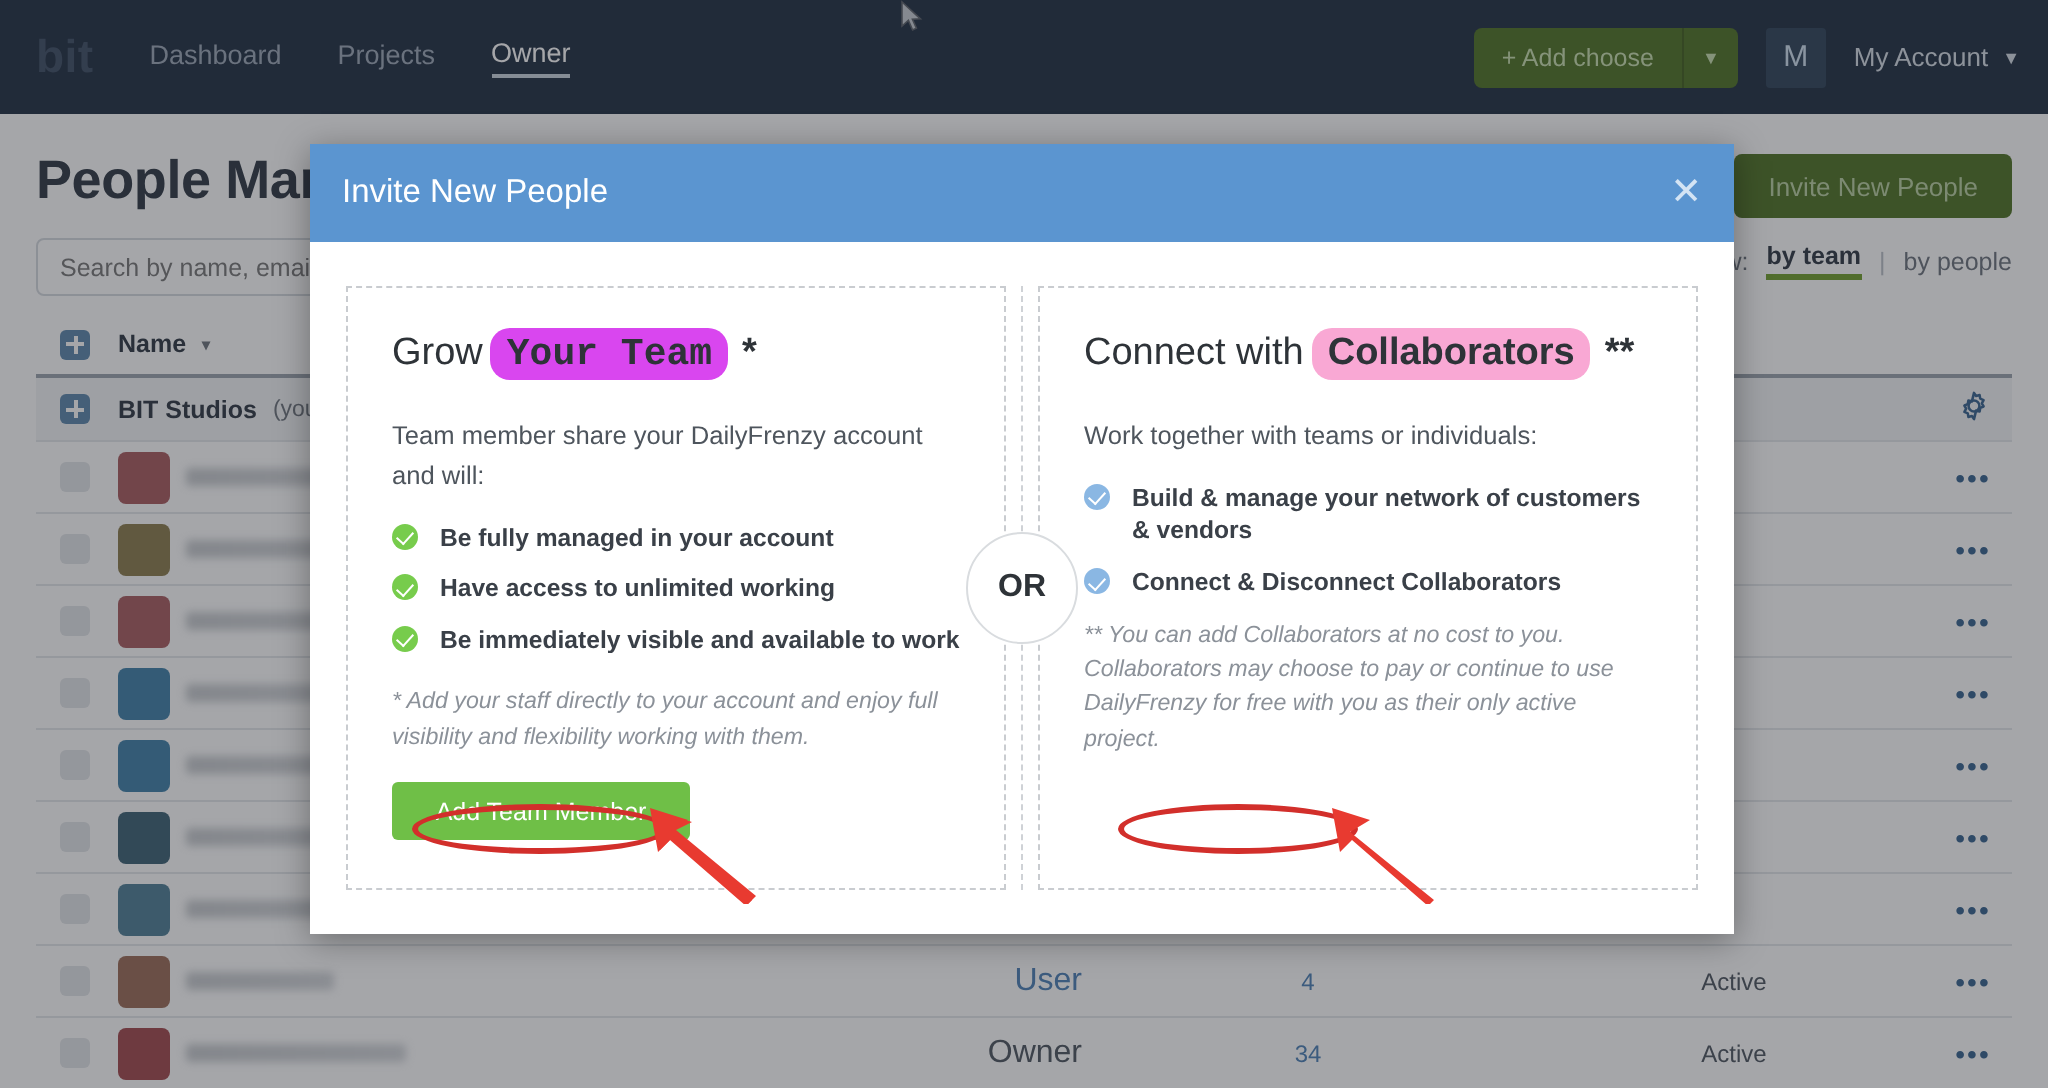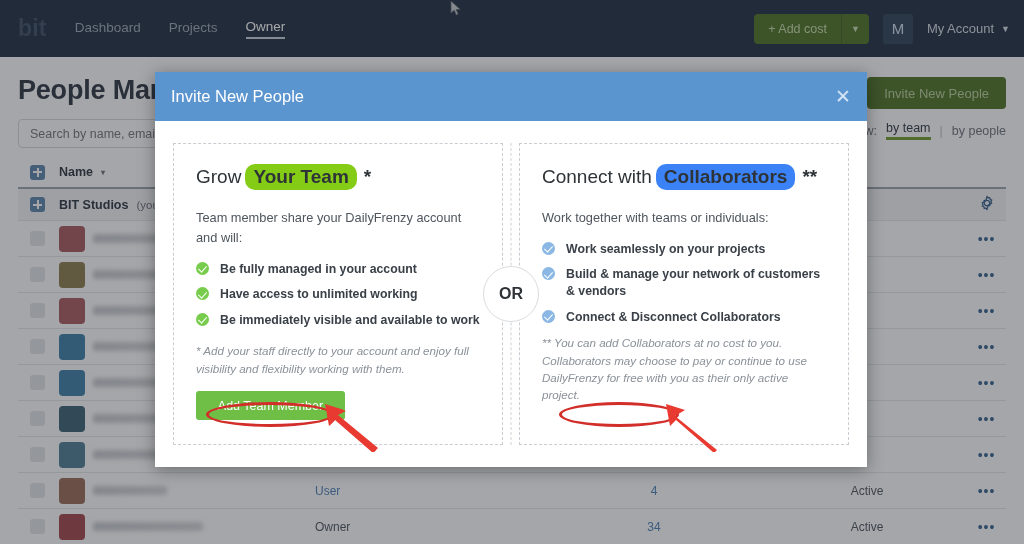--- a/index.html
+++ b/index.html
@@ -58,40 +58,40 @@
     position:absolute; left: 18px; top: 62px; width: 400px; height: 29px;
     border: 1px solid #d5d9de; border-radius: 4px; background:#fff;
     color:#8d949c; font-size: 12.5px; padding: 0 11px; font-family: inherit;
   }
   .viewtoggle {
     position:absolute; right: 18px; top: 64px; display:flex; align-items:center; gap:9px;
     font-size: 12.5px; color:#69707a;
   }
   .viewtoggle .vlabel { color:#69707a; }
   .viewtoggle .opt { color:#69707a; }
-  .viewtoggle .opt.active { color:#2b3440; font-weight:400; border-bottom:3px solid #6f9e2a; padding-bottom:2px; }
+  .viewtoggle .opt.active { color:#2b3440; font-weight:700; border-bottom:3px solid #6f9e2a; padding-bottom:2px; }
   .viewtoggle .pipe { color:#b9bfc6; }
 
   
   .table { position:absolute; left: 18px; top: 100px; width: 988px; }
   .trow { display:flex; align-items:center; height: 36px; border-bottom: 1px solid #e4e7ea; }
   .trow.head { height: 32px; border-bottom: 2px solid #9aa3ad; }
   .trow.org { height: 32px; background:#f3f4f6; }
   .cb {
     width: 15px; height: 15px; background:#5b86ab; border-radius: 3px;
     position:relative; flex: none; margin-left: 12px;
   }
   .cb::before, .cb::after { content:""; position:absolute; background:#fff; }
   .cb::before { left:6.5px; top:3px; width:2px; height:9px; }
   .cb::after { left:3px; top:6.5px; width:9px; height:2px; }
   .cb.plain::before, .cb.plain::after { display:none; }
   .c-name { width: 270px; padding-left: 14px; font-size: 12.5px; color:#2b3440; display:flex; align-items:center; gap:8px;}
   .c-name.bold { font-weight: 700; }
   .c-sub { color:#6b727b; font-weight:400; font-size: 11.5px; }
-  .c-role { width: 226px; text-align:left; font-size: 12px; color:#4b535d; }
+  .c-role { width: 226px; text-align:right; font-size: 16px; color:#4b535d; }
   .c-role.link { color: #4a7fb5; }
   .c-proj { width: 226px; text-align:center; font-size: 12px; color: #4a7fb5; }
   .c-status { width: 200px; text-align:center; font-size: 12px; color:#4b535d; }
   .c-act { flex:1; text-align:center; color:#35618d; font-size: 14px; letter-spacing: 1px; }
   .arrow-sort { font-size: 8px; color:#6b727b; }
   .rav { width: 26px; height: 26px; border-radius: 4px; flex:none; }
   .gear { display:inline-block; width:16px; height:16px; }
 
   
   .blurtext { display:inline-block; height: 9px; border-radius: 2px;
@@ -115,22 +115,22 @@
 
   .panel {
     flex: 1; border: 1px dashed #c9ccd0; background:#fff;
     padding: 20px 22px 0 22px; position:relative;
   }
   .panel h3 {
     font-size: 19px; font-weight: 400; color:#2e3338; margin-bottom: 18px;
     display:flex; align-items:center; gap: 4px; white-space: nowrap;
   }
   .hl { font-weight: 700; padding: 2px 8px; border-radius: 10px; }
-  .hl.green { background: #84cc16; }
-  .hl.blue  { background: #3b82f6; }
+  .hl.green { background: #d946ef; font-family: Liberation Mono, monospace; }
+  .hl.blue  { background: #f9a8d4; }
   .star { font-weight: 700; color:#2e3338; margin-left: 3px; }
   .lead { font-size: 12.8px; color:#4e555d; line-height: 1.55; margin-bottom: 13px; }
   .flist { list-style:none; }
   .flist li { display:flex; align-items:flex-start; gap: 11px; margin-bottom: 9px;
     font-size: 12.3px; font-weight: 700; color:#3a4048; line-height:1.35; }
   .tick { width: 13px; height: 13px; border-radius:50%; flex:none; margin-top:1px;
     position:relative; }
   .tick.green { background: #77cc4c; }
   .tick.blue  { background: #8ab7e3; }
   .tick::after {
@@ -173,21 +173,21 @@
       <span class="b1">bit</span>
     </div>
     <div class="navlinks">
       <a class="navlink" href="#">Dashboard</a>
       <a class="navlink" href="#">Projects</a>
       <a class="navlink active" href="#">Owner</a>
     </div>
 
     <div class="topright">
       <div class="addissue">
-        <span class="lbl">+ Add cost</span>
+        <span class="lbl">+ Add choose</span>
         <span class="sep"></span>
         <span class="caret">▼</span>
       </div>
       <div class="avatar-m">M</div>
       <div class="myacct">
         <span>My Account</span>
         <span class="chev">▼</span>
       </div>
     </div>
   </div>
@@ -398,24 +398,20 @@
       <div class="panel">
         <h3>
           <span>Connect with</span>
           <span class="hl blue">Collaborators</span>
           <span class="star">**</span>
         </h3>
         <p class="lead">Work together with teams or individuals:</p>
         <ul class="flist">
           <li>
             <span class="tick blue"></span>
-            <span>Work seamlessly on your projects</span>
-          </li>
-          <li>
-            <span class="tick blue"></span>
             <span>Build &amp; manage your network of customers &amp; vendors</span>
           </li>
           <li>
             <span class="tick blue"></span>
             <span>Connect &amp; Disconnect Collaborators</span>
           </li>
         </ul>
         <p class="note" style="margin-top:8px">** You can add Collaborators at no cost to you. Collaborators may choose to pay or continue to use DailyFrenzy for free with you as their only active project.</p>
       </div>
 

